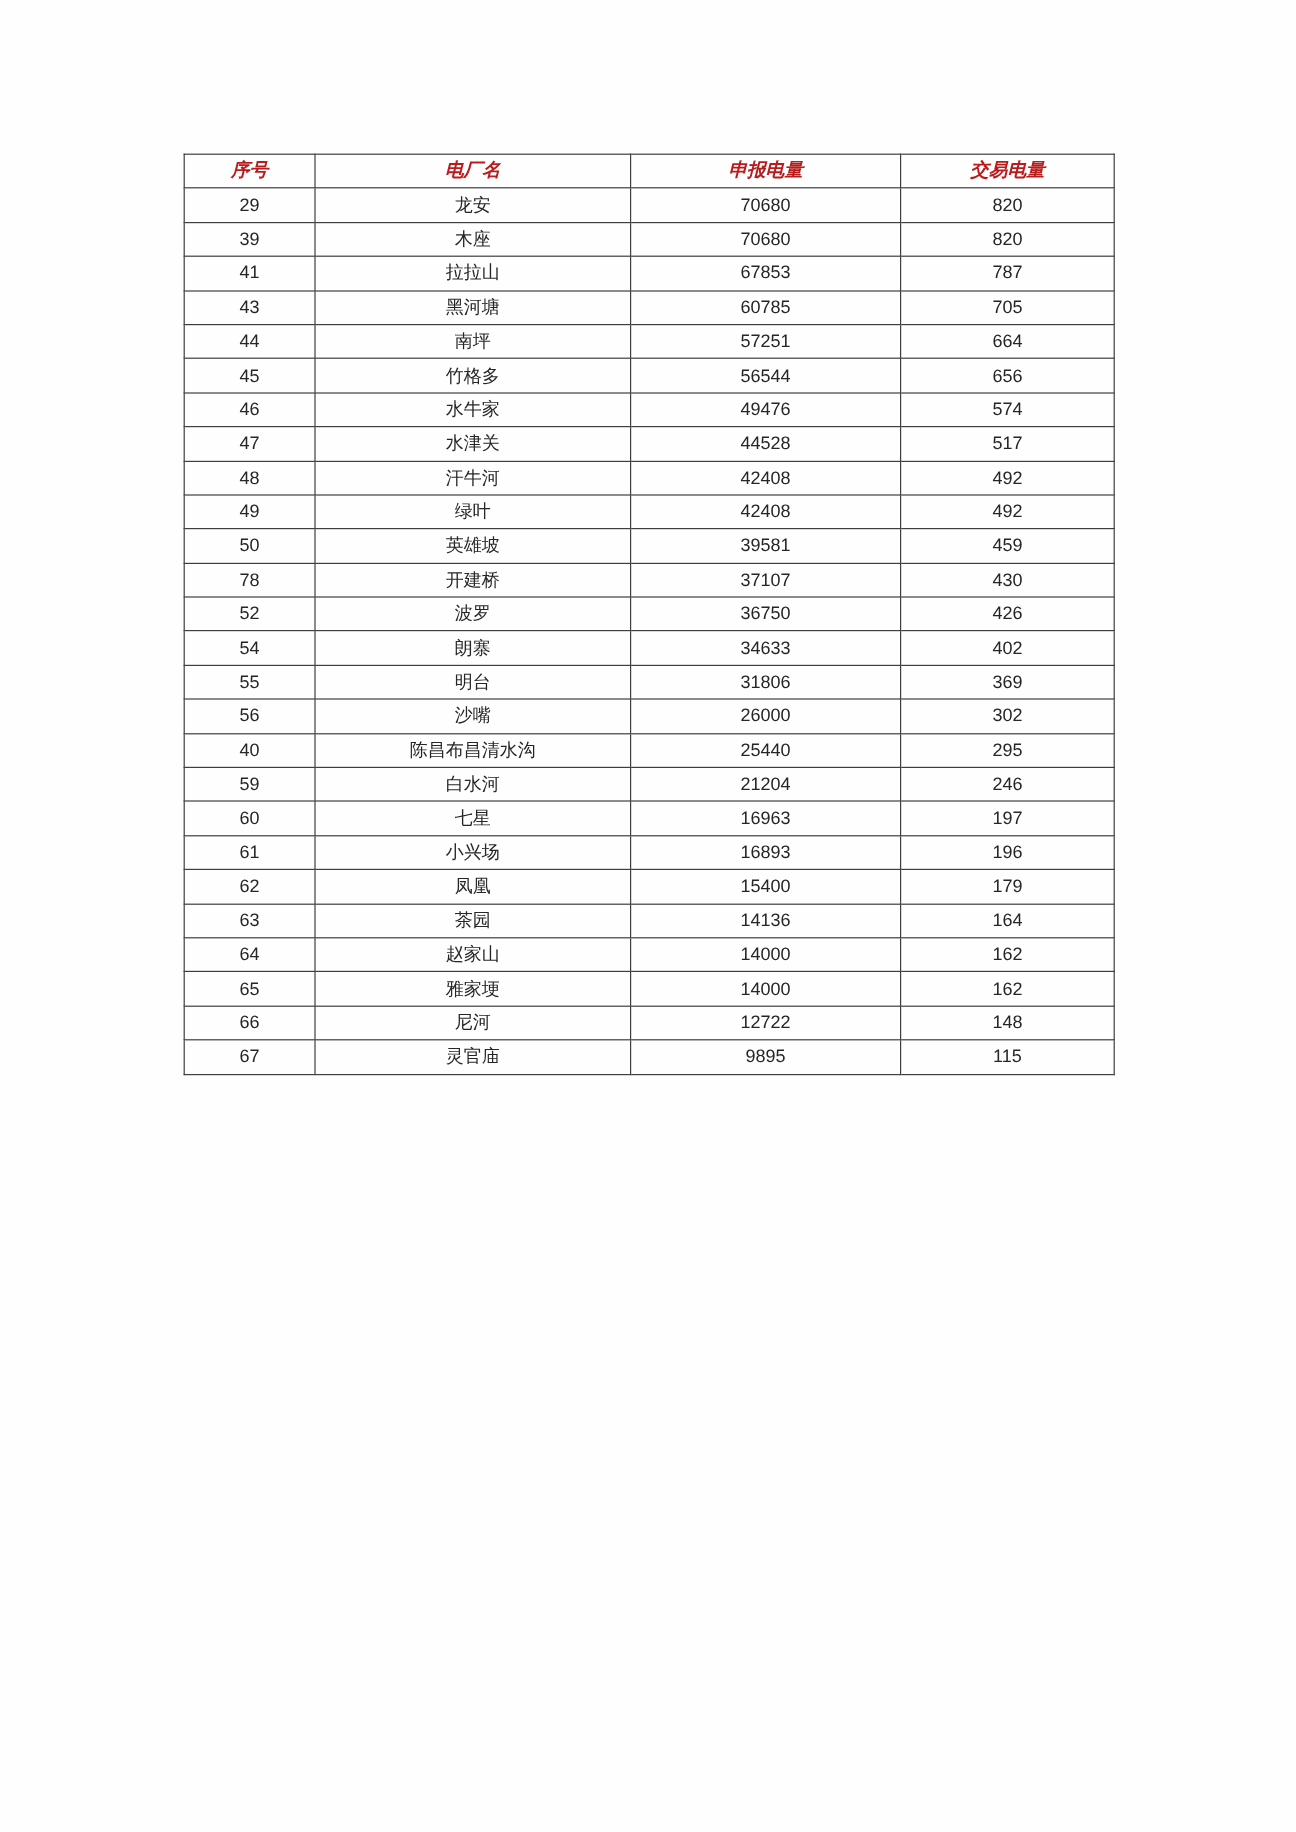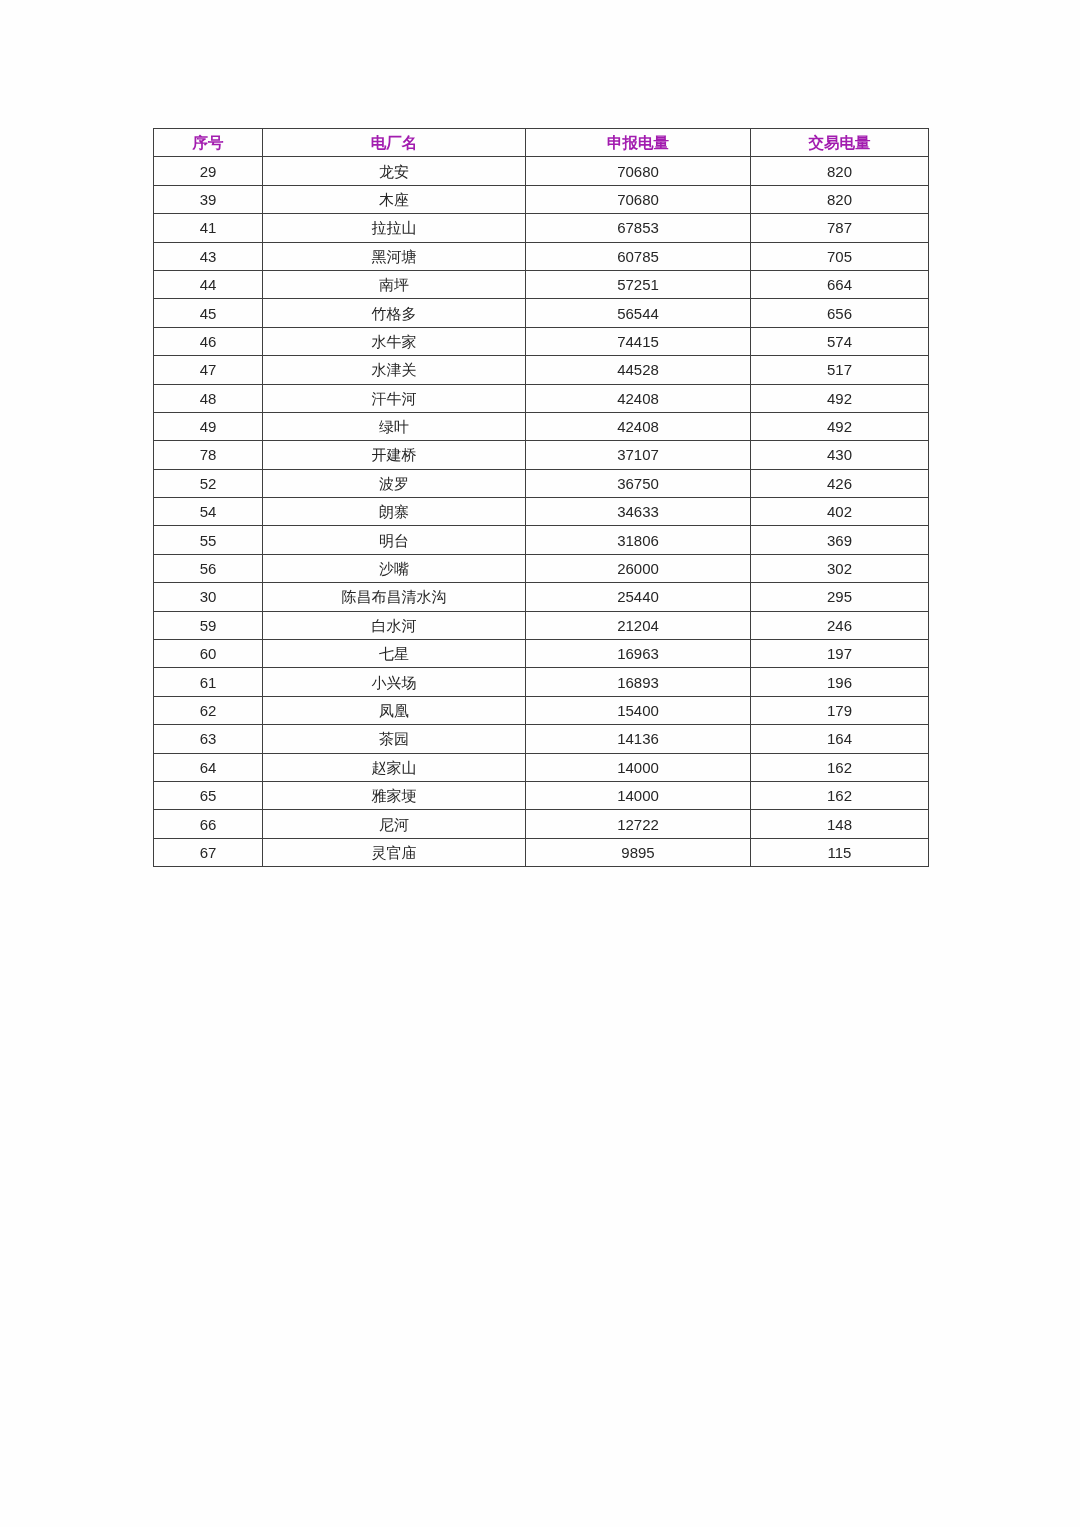--- a/index.html
+++ b/index.html
@@ -35,21 +35,22 @@
     vertical-align: middle;
     height: 27.4px;
     padding: 0 2px;
     line-height: 1;
     white-space: nowrap;
     overflow: hidden;
   }
   .data-table th {
     font-weight: bold;
     font-size: 15.5px;
-    color: #a21caf;
+    color: #b91c1c;
+    font-style: italic;
   }
   .data-table td {
     font-weight: normal;
     color: #262626;
   }
 </style>
 </head>
 <body>
 
 <div class="page">
@@ -101,21 +102,21 @@
         </tr>
         <tr>
           <td>45</td>
           <td>竹格多</td>
           <td>56544</td>
           <td>656</td>
         </tr>
         <tr>
           <td>46</td>
           <td>水牛家</td>
-          <td>74415</td>
+          <td>49476</td>
           <td>574</td>
         </tr>
         <tr>
           <td>47</td>
           <td>水津关</td>
           <td>44528</td>
           <td>517</td>
         </tr>
         <tr>
           <td>48</td>
@@ -123,20 +124,26 @@
           <td>42408</td>
           <td>492</td>
         </tr>
         <tr>
           <td>49</td>
           <td>绿叶</td>
           <td>42408</td>
           <td>492</td>
         </tr>
         <tr>
+          <td>50</td>
+          <td>英雄坡</td>
+          <td>39581</td>
+          <td>459</td>
+        </tr>
+        <tr>
           <td>78</td>
           <td>开建桥</td>
           <td>37107</td>
           <td>430</td>
         </tr>
         <tr>
           <td>52</td>
           <td>波罗</td>
           <td>36750</td>
           <td>426</td>
@@ -153,21 +160,21 @@
           <td>31806</td>
           <td>369</td>
         </tr>
         <tr>
           <td>56</td>
           <td>沙嘴</td>
           <td>26000</td>
           <td>302</td>
         </tr>
         <tr>
-          <td>30</td>
+          <td>40</td>
           <td>陈昌布昌清水沟</td>
           <td>25440</td>
           <td>295</td>
         </tr>
         <tr>
           <td>59</td>
           <td>白水河</td>
           <td>21204</td>
           <td>246</td>
         </tr>

